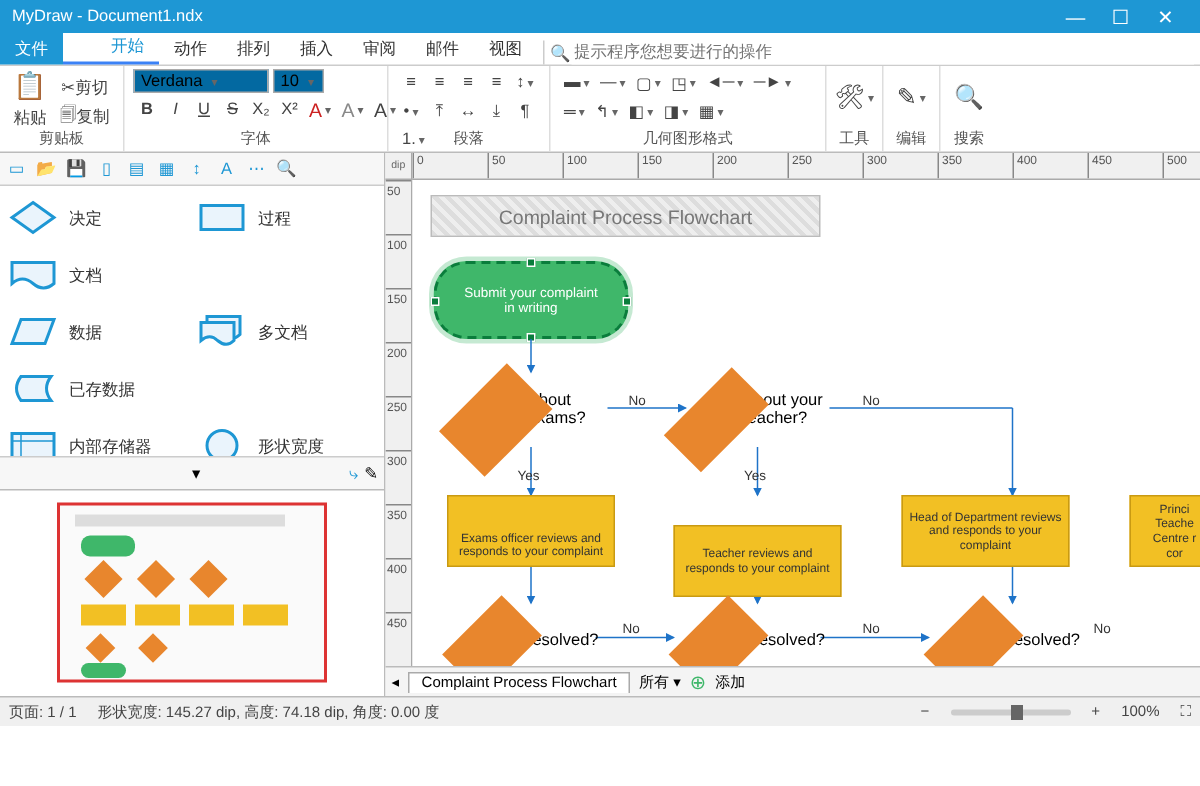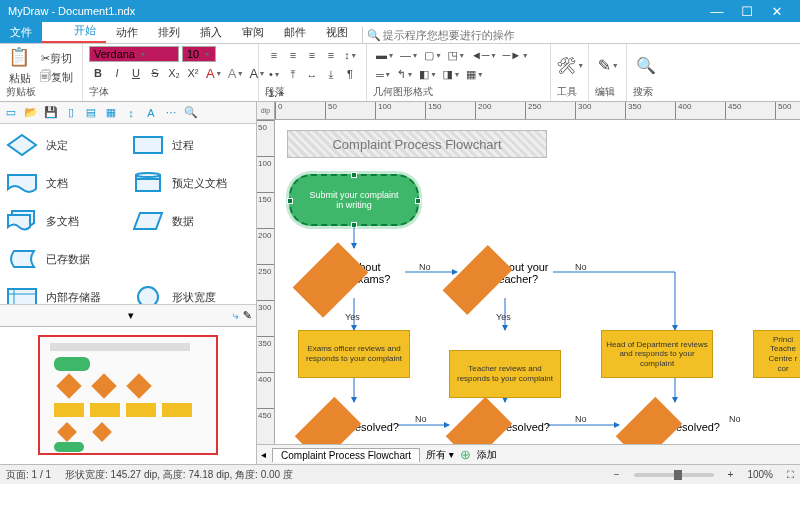--- a/index.html
+++ b/index.html
@@ -3,29 +3,29 @@
 <meta charset="utf-8">
 <style>
 * { margin: 0; padding: 0; box-sizing: border-box; font-family: "Microsoft YaHei", sans-serif; }
 body { width: 800px; height: 524px; overflow: hidden; background: #fff; font-size: 11px; }
 .titlebar { height: 22px; background: #1e97d4; color: #fff; display: flex; align-items: center; padding: 0 8px; }
 .titlebar .title { flex: 1; font-size: 11px; }
 .titlebar .winbtn { width: 30px; text-align: center; cursor: pointer; font-size: 13px; }
 .menubar { height: 22px; background: #fff; border-bottom: 1px solid #ccc; display: flex; align-items: flex-end; }
 .menubar .file-tab { background: #1e97d4; color: #fff; padding: 3px 10px; font-size: 11px; }
 .menubar .tab { padding: 3px 10px; font-size: 11px; cursor: pointer; color: #333; }
-.menubar .tab.active { border-bottom: 2px solid #ef4444; color: #1e97d4; padding-left: 32px; }
+.menubar .tab.active { border-bottom: 2px solid #3b82f6; color: #1e97d4; padding-left: 32px; }
 .menubar .search { flex: 1; display: flex; align-items: center; border-left: 1px solid #ccc; padding: 0 4px; margin-left:4px;}
 .menubar .search input { border: none; outline: none; font-size: 11px; flex: 1; padding: 2px; }
 .ribbon { height: 58px; background: #fff; border-bottom: 1px solid #bbb; display: flex; }
 .rgroup { border-right: 1px solid #ddd; padding: 2px 6px; display: flex; flex-direction: column; justify-content: space-between; }
 .rgroup .top { display: flex; align-items: center; gap: 3px; height: 38px; flex-wrap: wrap; }
-.rgroup .lbl { font-size: 10px; color: #555; }
+.rgroup .lbl { text-align: center; font-size: 10px; color: #555; }
 .rbtn { border: 1px solid transparent; padding: 2px; cursor: pointer; display: inline-flex; align-items: center; justify-content: center; min-width: 18px; height: 18px; font-size: 11px; color:#444; }
-.font-dd { border: 1px solid #aaa; padding: 1px 4px; font-size: 11px; background: #be185d; display:flex; align-items:center; gap:4px;}
+.font-dd { border: 1px solid #aaa; padding: 1px 4px; font-size: 11px; background: #0369a1; display:flex; align-items:center; gap:4px;}
 .main { display: flex; height: 362px; }
 .leftcol { width: 264px; display: flex; flex-direction: column; border-right: 1px solid #bbb; }
 .lefttools { height: 22px; border-bottom: 1px solid #ccc; display: flex; align-items: center; gap: 2px; padding: 0 2px; background:#f7f7f7;}
 .lefttools .tbtn { width: 18px; height: 18px; border: 1px solid transparent; display:flex;align-items:center;justify-content:center; cursor:pointer; color:#1e97d4; font-size:11px;}
 .shapepanel { flex: 1; overflow: auto; background: #fff; padding: 2px;}
 .shaperow { display: flex; }
 .shapecell { width: 126px; height: 38px; display: flex; align-items: center; gap: 8px; padding: 2px 4px; cursor: pointer; }
 .shapecell .ic { width: 32px; height: 24px; display: flex; align-items: center; justify-content: center; }
 .shapecell .txt { font-size: 11px; color: #333; }
 .panel-bottom-tools { height:22px; border-top:1px solid #ccc; display:flex; justify-content:flex-end; align-items:center; gap:4px; padding:0 4px; background:#f7f7f7;}
@@ -225,47 +225,38 @@
         </div>
         <div class="shaperow">
           <div class="shapecell">
             <span class="ic">
               <svg width="32" height="24">
                 <path d="M2,4 h28 v14 q-7,6 -14,0 q-7,-6 -14,0 z" stroke="#1e97d4" stroke-width="2" fill="#eaf4fc"></path>
               </svg>
             </span>
             <span class="txt">文档</span>
           </div>
-          <div class="shapecell">
-            <span class="ic">
-              <svg width="32" height="24">
-                <path d="M4,4 h24 v16 h-24 z M4,8 h24" stroke="#1e97d4" stroke-width="2" fill="#eaf4fc"></path>
-                <ellipse cx="16" cy="4" rx="12" ry="2" stroke="#1e97d4" stroke-width="2" fill="#eaf4fc"></ellipse>
-              </svg>
-            </span>
-            <span class="txt">预定义文档</span>
-          </div>
         </div>
         <div class="shaperow">
+          <div class="shapecell">
+            <span class="ic">
+              <svg width="32" height="24">
+                <polygon points="8,4 30,4 24,20 2,20" stroke="#1e97d4" stroke-width="2" fill="#eaf4fc"></polygon>
+              </svg>
+            </span>
+            <span class="txt">数据</span>
+          </div>
           <div class="shapecell">
             <span class="ic">
               <svg width="32" height="24">
                 <path d="M6,2 h22 v12 q-5,5 -11,0 q-5,-5 -11,0 z" stroke="#1e97d4" stroke-width="2" fill="#eaf4fc"></path>
                 <path d="M2,6 h22 v12 q-5,5 -11,0 q-5,-5 -11,0 z" stroke="#1e97d4" stroke-width="2" fill="#eaf4fc"></path>
               </svg>
             </span>
             <span class="txt">多文档</span>
-          </div>
-          <div class="shapecell">
-            <span class="ic">
-              <svg width="32" height="24">
-                <polygon points="8,4 30,4 24,20 2,20" stroke="#1e97d4" stroke-width="2" fill="#eaf4fc"></polygon>
-              </svg>
-            </span>
-            <span class="txt">数据</span>
           </div>
         </div>
         <div class="shaperow">
           <div class="shapecell">
             <span class="ic">
               <svg width="32" height="24">
                 <path d="M8,4 Q2,12 8,20 H28 Q22,12 28,4 Z" stroke="#1e97d4" stroke-width="2" fill="#eaf4fc"></path>
               </svg>
             </span>
             <span class="txt">已存数据</span>
@@ -381,21 +372,21 @@
         <div class="diamond-wrap" style="left:185px;top:128px;">
             <div class="diamond" style="width:64px;height:64px;margin:auto;"></div>
             <span>About your teacher?</span>
           </div>
 
         <span class="conn-label" style="left:144px;top:142px;">No</span>
         <span class="conn-label" style="left:300px;top:142px;">No</span>
         <span class="conn-label" style="left:70px;top:192px;">Yes</span>
         <span class="conn-label" style="left:221px;top:192px;">Yes</span>
 
-        <div class="node proc" style="left:23px;top:210px;">
+        <div class="node proc" style="left:23px;top:210px;align-items:flex-end;">
             <span>Exams officer reviews and responds to your complaint</span>
           </div>
         <div class="node proc" style="left:174px;top:210px;margin-top:20px;">
             <span>Teacher reviews and responds to your complaint</span>
           </div>
         <div class="node proc" style="left:326px;top:210px;">
             <span>Head of Department reviews and responds to your complaint</span>
           </div>
         <div class="node proc" style="left:478px;top:210px;width:60px;">
             <span style="white-space:pre-line;">Princi

